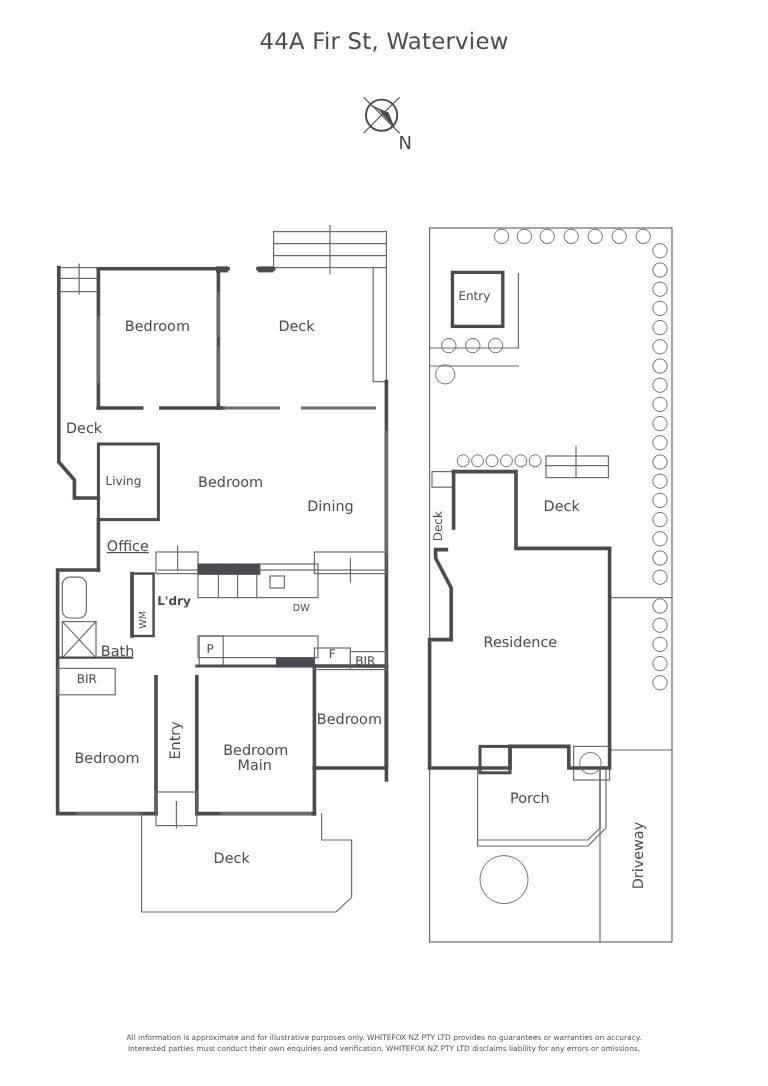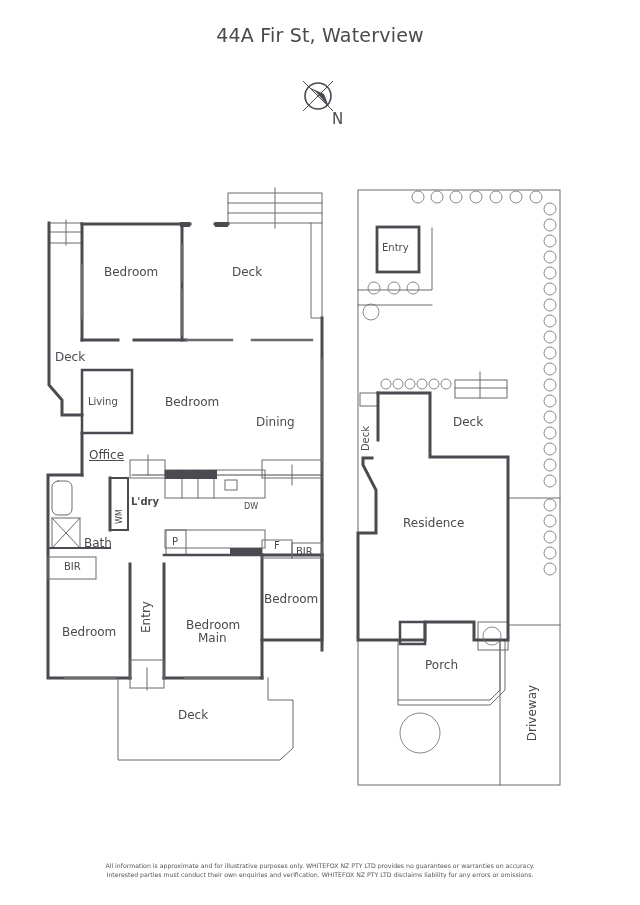--- a/index.html
+++ b/index.html
@@ -201,20 +201,20 @@
 <div class="lbl" style="left:264px;top:592px;">Bedroom</div>
 <div class="lbl vert" style="left:130px;top:610px;">Entry</div>
 <div class="lbl" style="left:198px;top:604px;margin-top:27px;">Main</div>
 <div class="lbl" style="left:186px;top:618px;">Bedroom</div>
 <div class="lbl" style="left:62px;top:625px;">Bedroom</div>
 <div class="lbl" style="left:178px;top:708px;">Deck</div>
 
 <div class="lbl sm" style="left:382px;top:242px;">Entry</div>
 <div class="lbl" style="left:453px;top:415px;">Deck</div>
 <div class="lbl sm vert" style="left:353px;top:433px;">Deck</div>
-<div class="lbl" style="left:403px;top:516px;">Residence</div>
+<div class="lbl" style="left:403px;top:528px;">Residence</div>
 <div class="lbl" style="left:425px;top:658px;">Porch</div>
 <div class="lbl vert" style="left:504px;top:706px;">Driveway</div>
 
 <div class="disclaimer">
   <div>All information is approximate and for illustrative purposes only. WHITEFOX NZ PTY LTD provides no guarantees or warranties on accuracy.</div>
   <div>Interested parties must conduct their own enquiries and verification. WHITEFOX NZ PTY LTD disclaims liability for any errors or omissions.</div>
 </div>
 
 </body></html>

